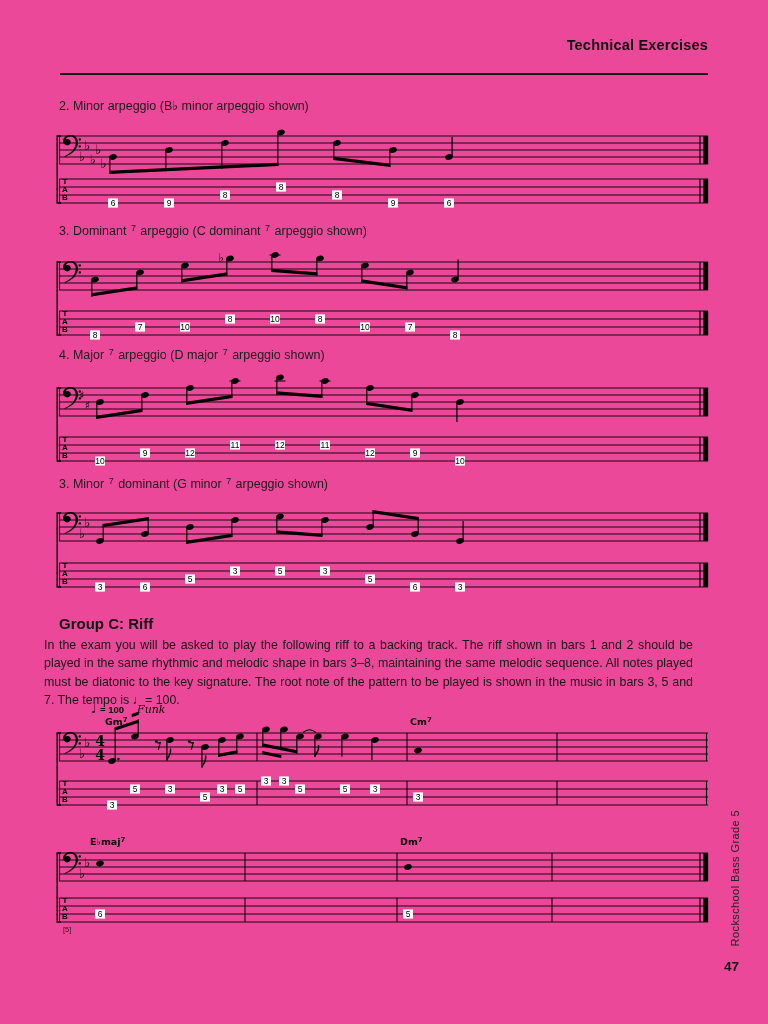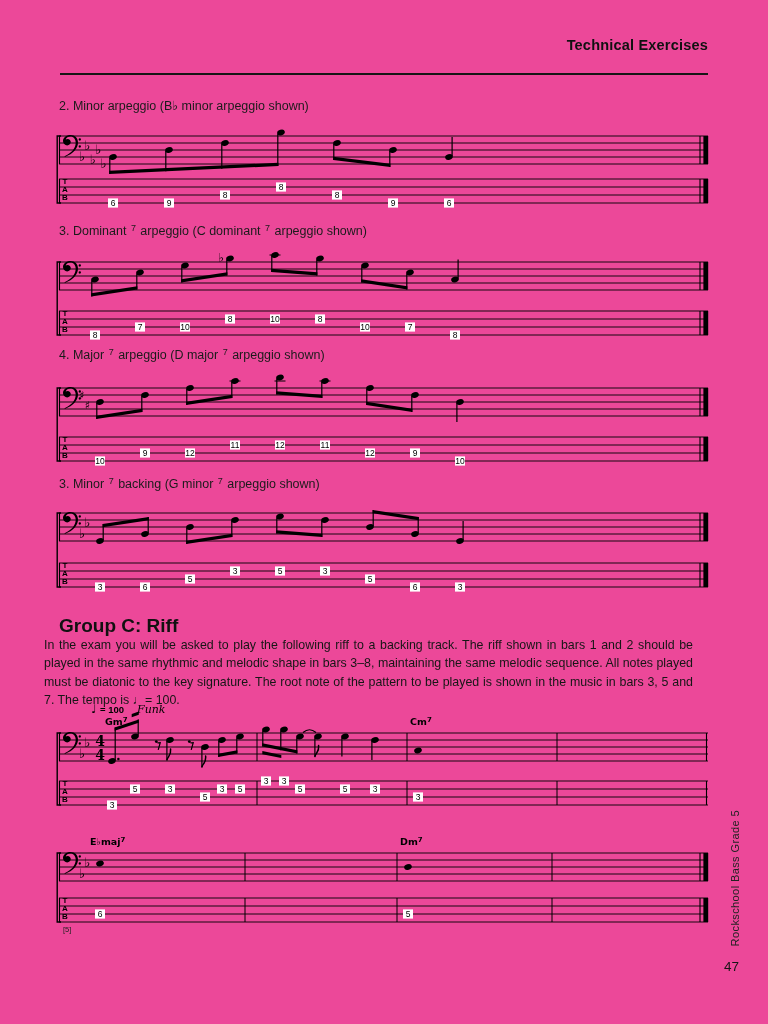--- a/index.html
+++ b/index.html
@@ -2,26 +2,26 @@
 <html><head>
 <meta charset="utf-8">
 <style>
   html,body{margin:0;padding:0;background:#e8e8e8}
   .page{position:relative;width:768px;height:1024px;background:#ec4899;margin:0 auto;
         font-family:"Liberation Sans","DejaVu Sans",sans-serif;color:#141414;overflow:hidden}
   .header-title{position:absolute;top:37px;right:60px;font-size:14.5px;font-weight:700;letter-spacing:.2px;color:#111}
   .header-rule{position:absolute;top:73px;left:60px;width:648px;height:1.6px;background:#161616}
   .ex-label{position:absolute;left:59px;font-size:12.5px;color:#1b1b1b;white-space:nowrap}
   .ex-label .sup{font-size:9px;position:relative;top:-4px;padding:0 1px}
-  .gc-head{position:absolute;left:59px;top:615px;font-size:19px;font-weight:700;color:#111}
+  .gc-head{position:absolute;left:59px;top:615px;font-size:15px;font-weight:700;color:#111}
   .gc-body{position:absolute;left:44px;top:636px;width:649px;font-size:12.4px;line-height:18.4px;
            text-align:justify;color:#161616}
   .side-label{position:absolute;left:729px;top:810px;writing-mode:vertical-rl;transform:rotate(180deg);
               font-size:11px;color:#222;letter-spacing:.4px}
-  .page-num{position:absolute;left:724px;top:959px;font-size:13.5px;font-weight:400;color:#161616}
+  .page-num{position:absolute;left:724px;top:959px;font-size:13.5px;font-weight:700;color:#161616}
   svg.sys{position:absolute;left:55px;width:660px;overflow:visible}
 </style>
 </head>
 <body>
 
 <div class="page">
   <div class="header-title">Technical Exercises</div>
   <div class="header-rule"></div>
 
   <div id="notation-root">
@@ -243,21 +243,21 @@
           <rect x="265" y="64.4" width="10" height="9.2" fill="#fff"></rect>
           <text x="270" y="72.1" font-size="8.5" text-anchor="middle" fill="#000">11</text>
           <rect x="310" y="72.4" width="10" height="9.2" fill="#fff"></rect>
           <text x="315" y="80.1" font-size="8.5" text-anchor="middle" fill="#000">12</text>
           <rect x="355" y="72.4" width="10" height="9.2" fill="#fff"></rect>
           <text x="360" y="80.1" font-size="8.5" text-anchor="middle" fill="#000">9</text>
           <rect x="400" y="80.4" width="10" height="9.2" fill="#fff"></rect>
           <text x="405" y="88.1" font-size="8.5" text-anchor="middle" fill="#000">10</text>
         </g>
       </svg>
-      <div class="ex-label" style="top: 477px;"><span>3. Minor </span><span class="sup">7</span><span> backing (G minor </span><span class="sup">7</span><span> arpeggio shown)</span></div>
+      <div class="ex-label" style="top: 477px;"><span>3. Minor </span><span class="sup">7</span><span> dominant (G minor </span><span class="sup">7</span><span> arpeggio shown)</span></div>
       <svg class="sys" viewBox="0 0 660 94" style="top:501px;height:94px">
         <path d="M6,12 L2.2,12 L2.2,86 L6,86" fill="none" stroke="#000" stroke-width="1.4"></path>
         <g>
           <line x1="4" y1="12" x2="653" y2="12" stroke="#000" stroke-width="0.9"></line>
           <line x1="4" y1="19" x2="653" y2="19" stroke="#000" stroke-width="0.9"></line>
           <line x1="4" y1="26" x2="653" y2="26" stroke="#000" stroke-width="0.9"></line>
           <line x1="4" y1="33" x2="653" y2="33" stroke="#000" stroke-width="0.9"></line>
           <line x1="4" y1="40" x2="653" y2="40" stroke="#000" stroke-width="0.9"></line>
           <line x1="4.5" y1="12" x2="4.5" y2="40" stroke="#000" stroke-width="1.1"></line>
         </g>

